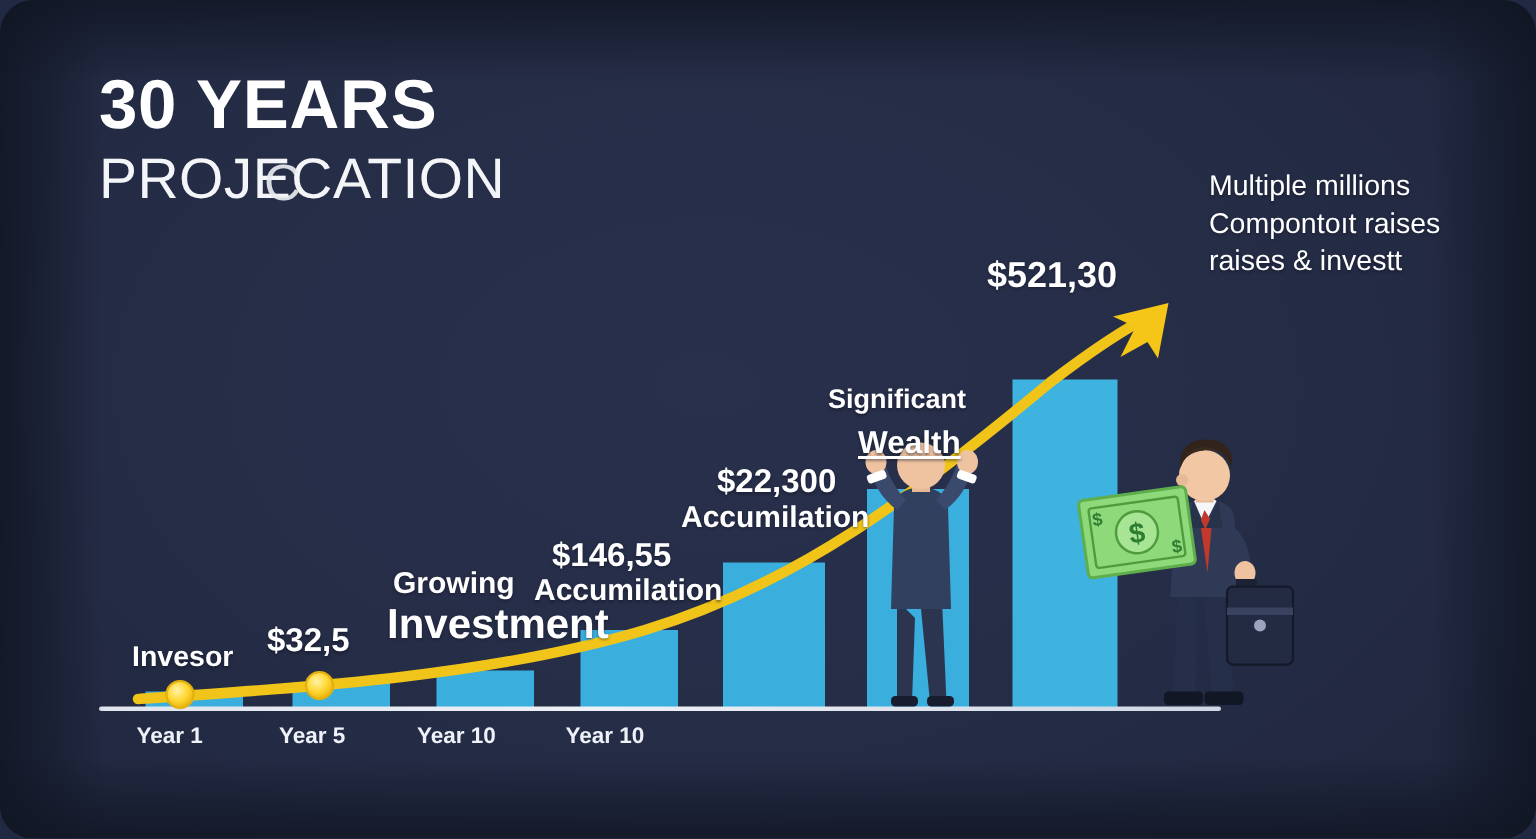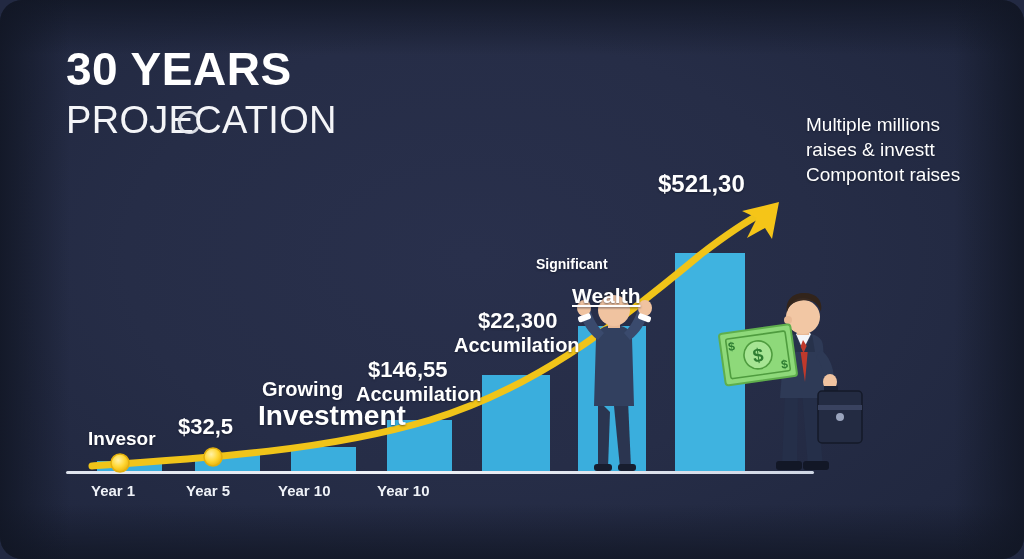--- a/index.html
+++ b/index.html
@@ -195,29 +195,29 @@
 
   <div class="vlabel" style="left:262px;top:378px;font-size:20px;">Growing</div>
   <div class="vlabel" style="left:258px;top:400px;font-size:28px;">Investment</div>
 
   <div class="vlabel" style="left:368px;top:357px;font-size:22px;">$146,55</div>
   <div class="vlabel" style="left:356px;top:383px;font-size:20px;">Accumilation</div>
 
   <div class="vlabel" style="left:478px;top:308px;font-size:22px;">$22,300</div>
   <div class="vlabel" style="left:454px;top:334px;font-size:20px;">Accumilation</div>
 
-  <div class="vlabel" style="left:536px;top:256px;font-size:14px;">Significant</div>
+  <div class="vlabel" style="left:552px;top:256px;font-size:18px;">Significant</div>
   <div class="vlabel" style="left:572px;top:284px;font-size:21px;text-decoration:underline;">Wealth</div>
 
   <div class="vlabel" style="left:658px;top:170px;font-size:24px;text-align:center;">$521,30</div>
 
   <div id="right-note">
     <div>Multiple millions</div>
+    <div>Compontoıt raises</div>
     <div>raises &amp; investt</div>
-    <div>Compontoıt raises</div>
   </div>
 
   <div class="axis-label" style="left:91px;">Year 1</div>
   <div class="axis-label" style="left:186px;">Year 5</div>
   <div class="axis-label" style="left:278px;">Year 10</div>
   <div class="axis-label" style="left:377px;">Year 10</div>
 
   <div id="vignette"></div>
 </div>
 

